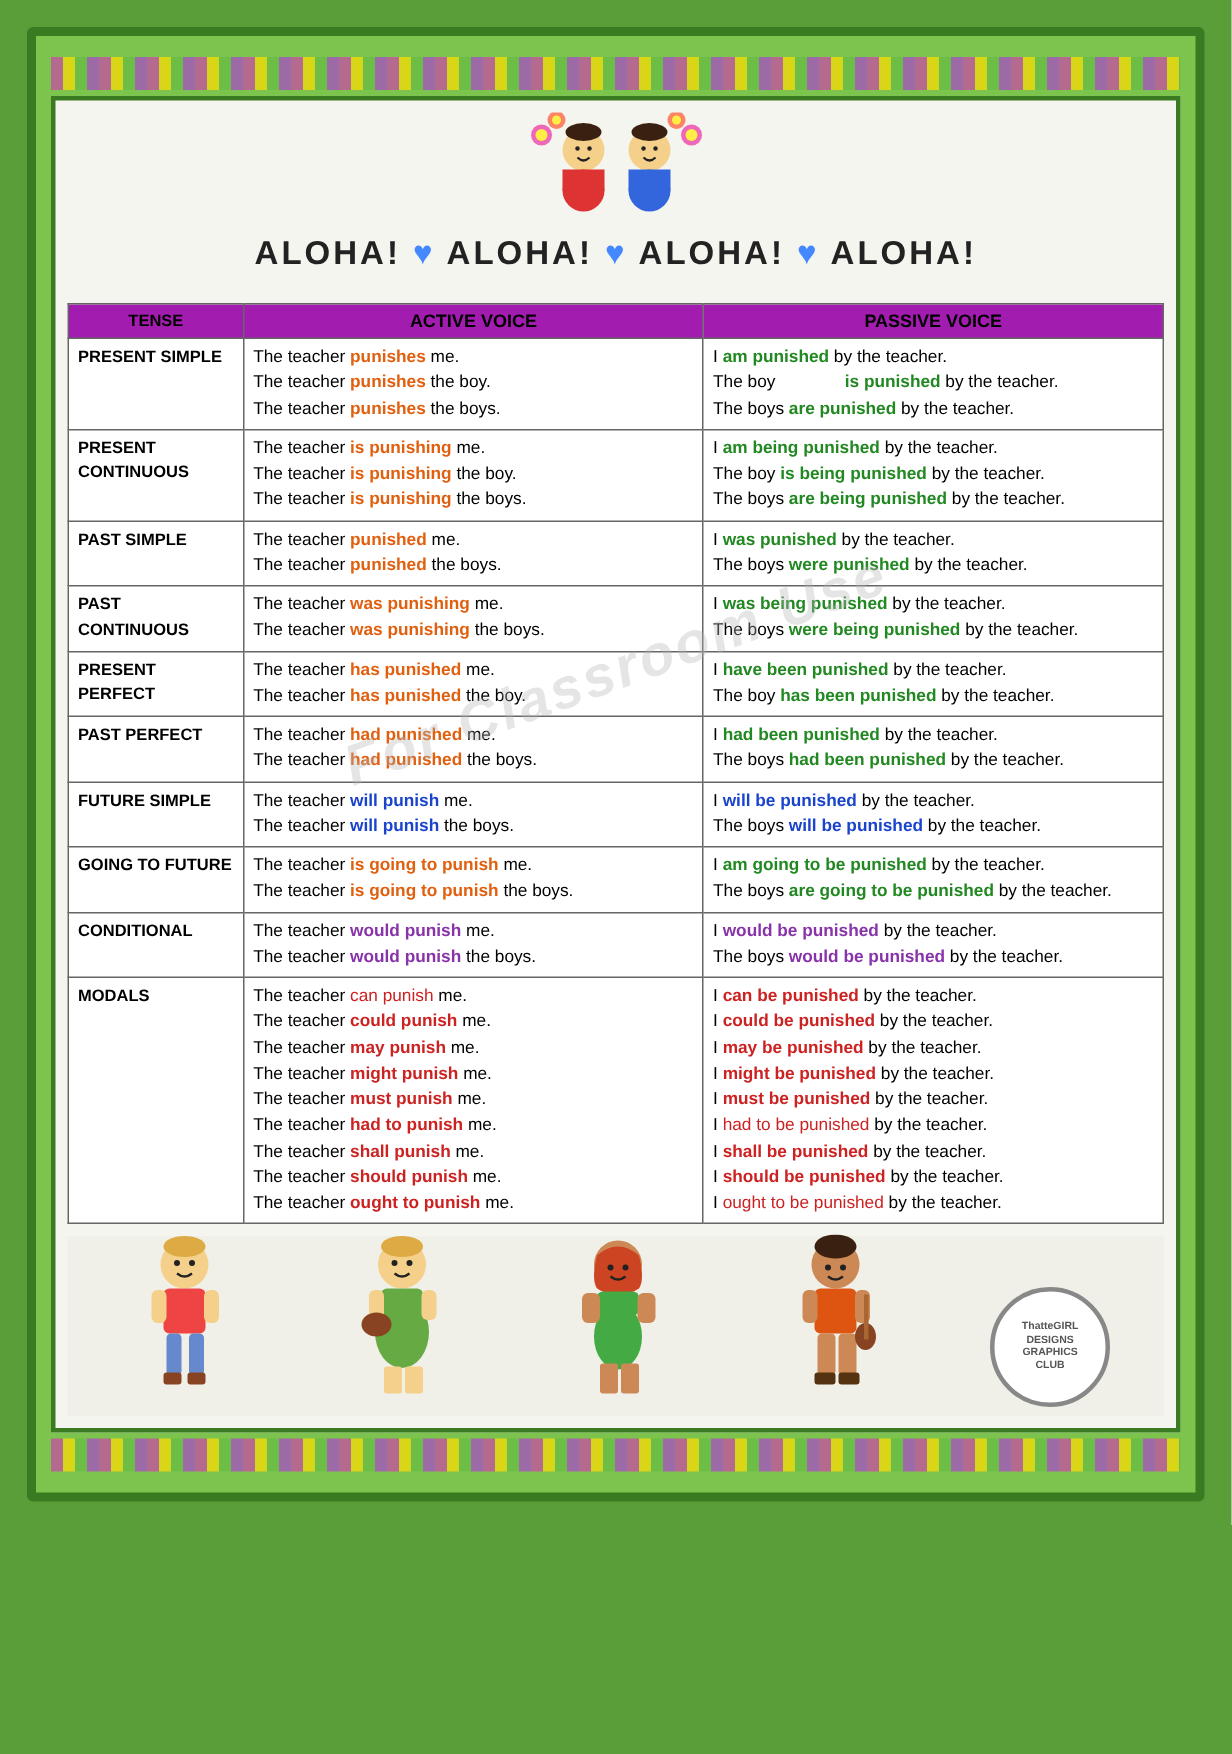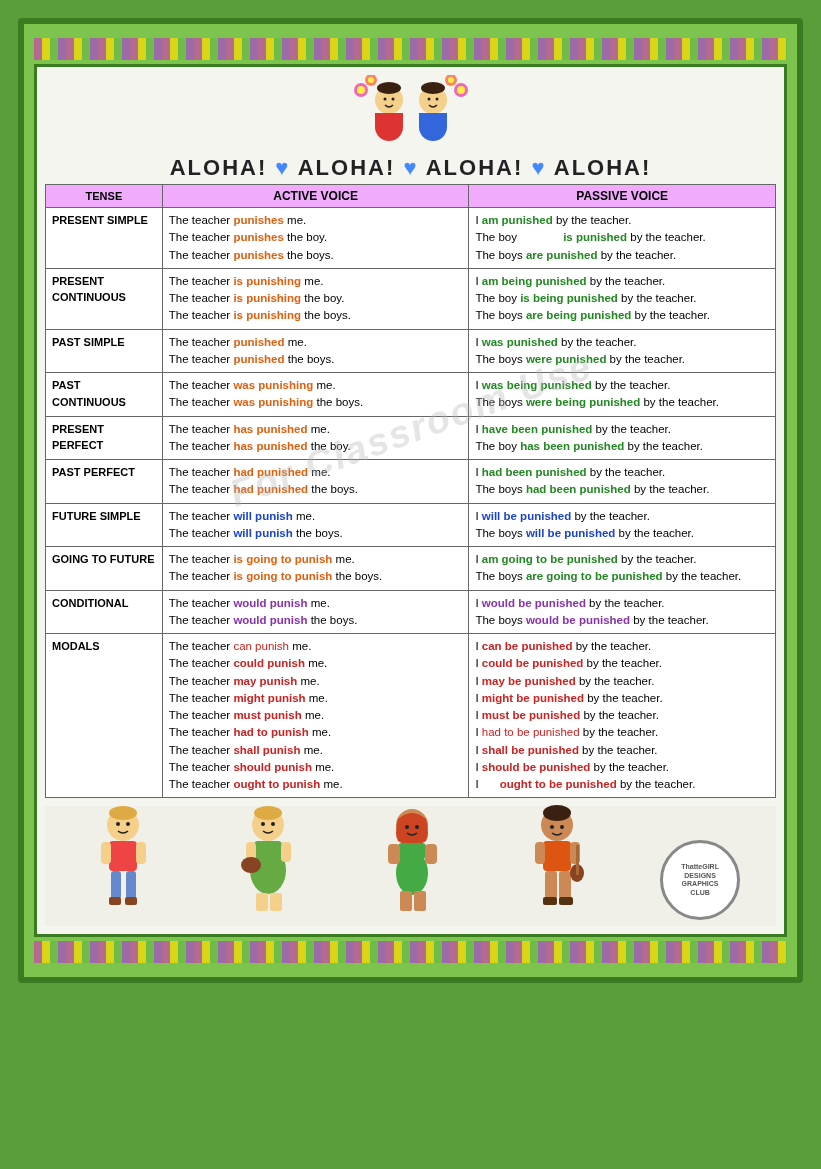--- a/index.html
+++ b/index.html
@@ -62,34 +62,34 @@
       text-shadow: 2px 2px 0 #1a4a8a, -1px -1px 0 #1a4a8a;
       letter-spacing: 2px;
       font-style: italic;
     }
     .aloha-row {
       text-align: center;
       font-size: 22px;
       font-weight: 900;
       letter-spacing: 2px;
       color: #222;
-      margin-bottom: 3px;
+      margin-bottom: 20px;
       font-family: 'Arial Black', Arial, sans-serif;
     }
     .heart {
       color: #4488ff;
     }
     table {
       width: 100%;
       border-collapse: collapse;
       font-size: 11.5px;
       background: white;
     }
     table th {
-      background: #f0abfc;
+      background: #a21caf;
       border: 1px solid #666;
       padding: 4px 6px;
       text-align: center;
       font-weight: bold;
       font-size: 12px;
     }
     table td {
       border: 1px solid #666;
       padding: 4px 6px;
       vertical-align: top;
@@ -319,21 +319,21 @@
               </td>
               <td class="passive-col">
                 <div>I <span style="color:#cc2222;font-weight:bold;">can be punished</span> by the teacher.</div>
                 <div>I <span style="color:#cc2222;font-weight:bold;">could be punished</span> by the teacher.</div>
                 <div>I <span style="color:#cc2222;font-weight:bold;">may be punished</span> by the teacher.</div>
                 <div>I <span style="color:#cc2222;font-weight:bold;">might be punished</span> by the teacher.</div>
                 <div>I <span style="color:#cc2222;font-weight:bold;">must be punished</span> by the teacher.</div>
                 <div>I <span style="color:#cc2222;font-weight:normal;">had to be punished</span> by the teacher.</div>
                 <div>I <span style="color:#cc2222;font-weight:bold;">shall be punished</span> by the teacher.</div>
                 <div>I <span style="color:#cc2222;font-weight:bold;">should be punished</span> by the teacher.</div>
-                <div>I <span style="color:#cc2222;font-weight:bold;margin-left:18px;">ought to be punished</span> by the teacher.</div>
+                <div>I <span style="color:#cc2222;font-weight:normal;">ought to be punished</span> by the teacher.</div>
               </td>
             </tr>
           </tbody>
       </table>
     </div>
 
     <div class="bottom-chars">
 
       <svg width="85" height="115" viewBox="0 0 85 115">
         <circle cx="42" cy="20" r="16" fill="#f5d08a"></circle>

